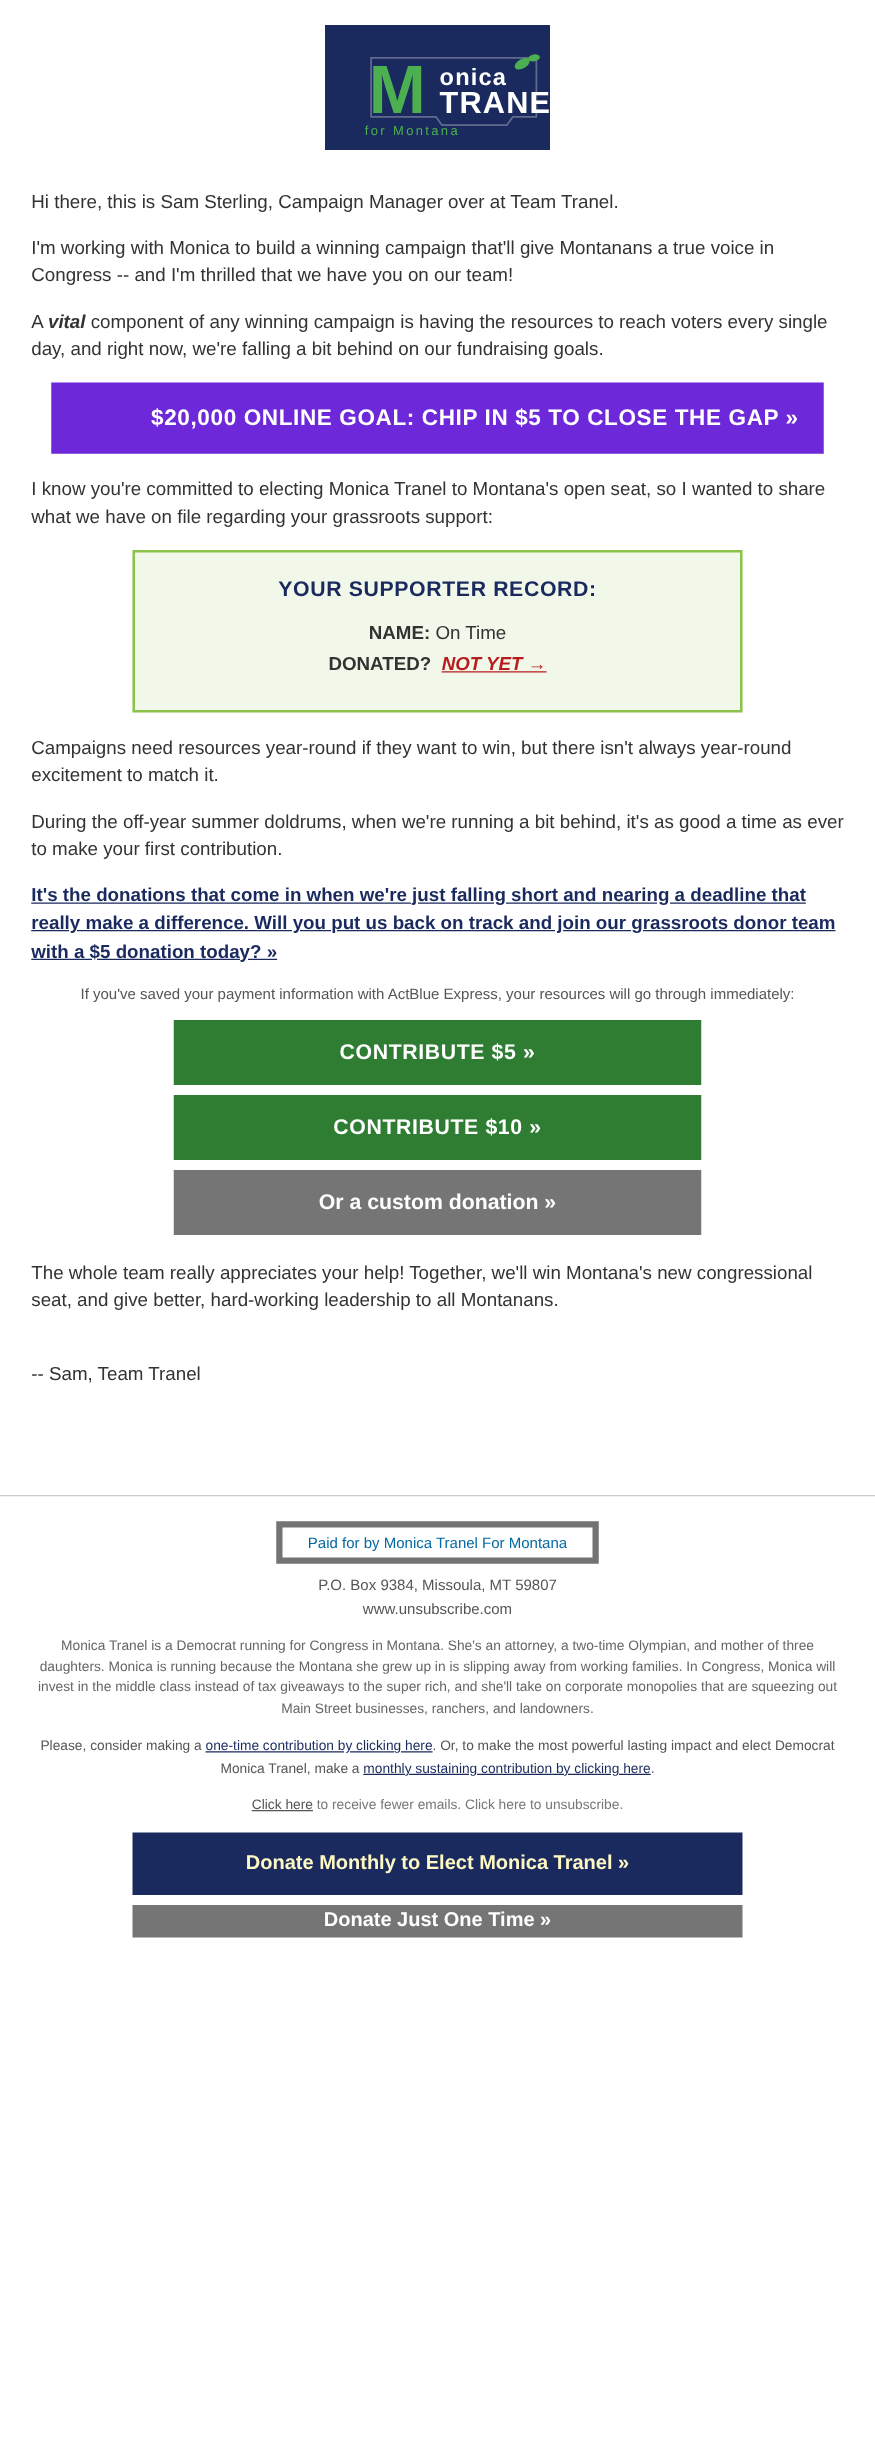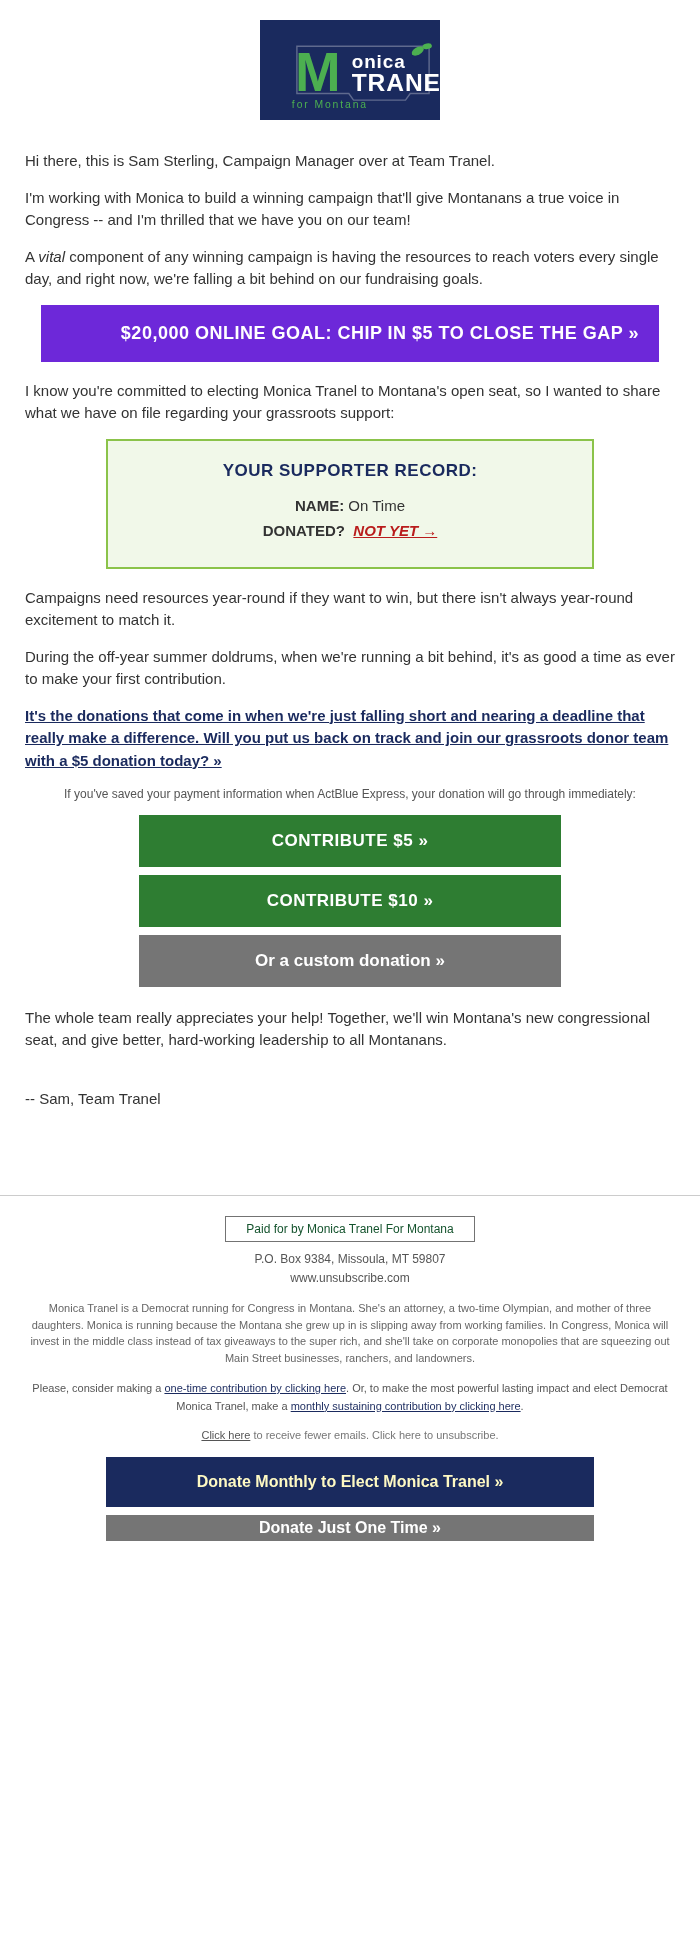--- a/index.html
+++ b/index.html
@@ -36,21 +36,21 @@
       height: 90px;
     }
     
     .body-content {
       padding: 10px 25px 10px;
     }
     .body-content p {
       margin-bottom: 14px;
       line-height: 1.5;
     }
-    .bold { font-weight: normal; }
+    .bold { font-weight: bold; }
     .italic { font-style: italic; }
     
     .cta-banner {
       background: #6d28d9;
       color: #fff;
       text-align: right;
       font-size: 18px;
       font-weight: bold;
       padding: 18px 20px;
       margin: 8px 16px 18px;
@@ -140,25 +140,25 @@
     .spacer {
       height: 60px;
     }
     
     .footer {
       border-top: 1px solid #ccc;
       padding: 20px 25px 10px;
       text-align: center;
     }
     .footer-paid-box {
-      border: 1px solid #737373;
+      border: 5px solid #737373;
       display: inline-block;
       padding: 5px 20px;
       font-size: 12px;
-      color: #14532d;
+      color: #0369a1;
       margin-bottom: 8px;
     }
     .footer-address {
       font-size: 12px;
       color: #555;
       margin-bottom: 12px;
       line-height: 1.6;
     }
     .footer-bio {
       font-size: 11px;
@@ -278,21 +278,21 @@
       <span>Campaigns need resources year-round if they want to win, but there isn't always year-round excitement to match it.</span>
     </p>
 
     <p>
       <span>During the off-year summer doldrums, when we're running a bit behind, it's as good a time as ever to make your first contribution.</span>
     </p>
 
     <a href="#" class="underline-bold-link">It's the donations that come in when we're just falling short and nearing a deadline that really make a difference. Will you put us back on track and join our grassroots donor team with a $5 donation today? »</a>
 
     <div class="actblue-notice">
-      <span>If you've saved your payment information when ActBlue Express, your donation will go through immediately:</span>
+      <span>If you've saved your payment information with ActBlue Express, your resources will go through immediately:</span>
     </div>
 
     <div class="donate-buttons">
       <button class="btn-green">CONTRIBUTE $5 »</button>
       <button class="btn-green">CONTRIBUTE $10 »</button>
       <button class="btn-gray">Or a custom donation »</button>
     </div>
 
     <p>
       <span>The whole team really appreciates your help! Together, we'll win Montana's new congressional seat, and give better, hard-working leadership to all Montanans.</span>

